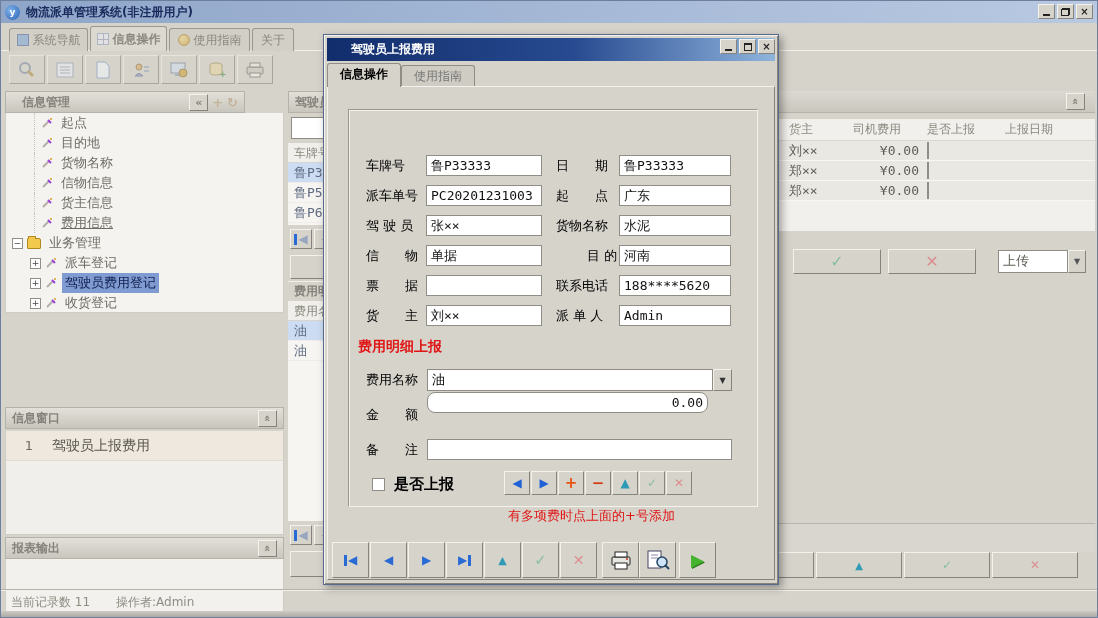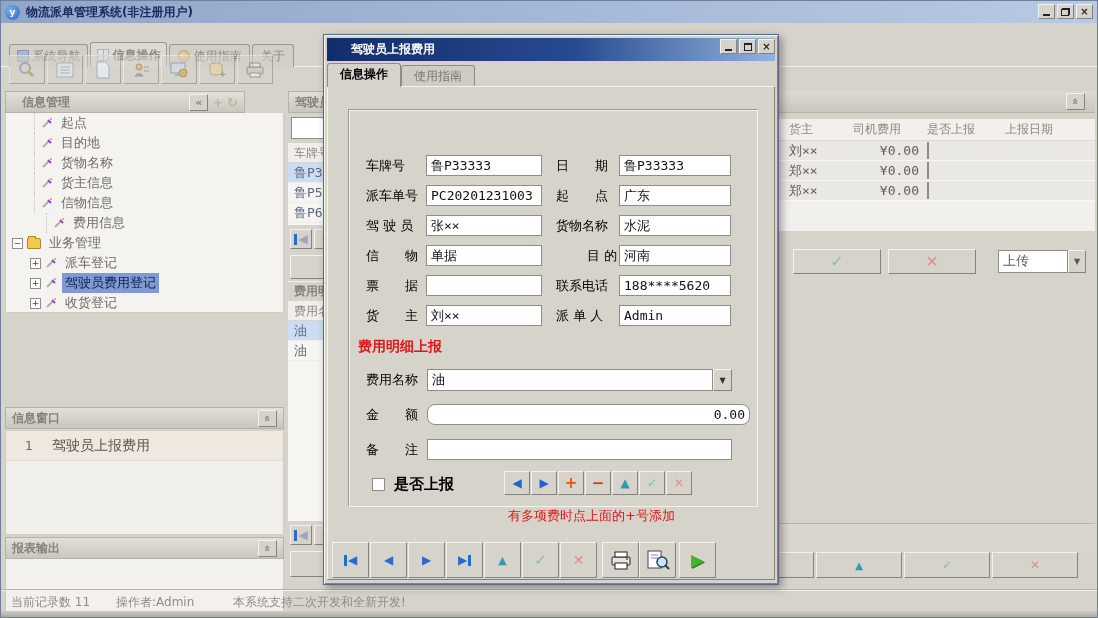--- a/index.html
+++ b/index.html
@@ -23,21 +23,21 @@
   .winbtns { position:absolute; right:4px; top:3px; display:flex; gap:2px; }
   .wbtn { width:17px; height:15px; font-size:10px; line-height:13px; text-align:center;
           color:#222; font-weight:bold; }
   .wbtn .minbar { display:block; width:7px; border-bottom:2px solid #222; margin:9px auto 0; }
   .restore-glyph { position:relative; display:block; width:9px; height:8px; margin:3px auto 0; }
   .restore-glyph:before { content:""; position:absolute; right:0; top:0; width:6px; height:5px; border:1px solid #222; }
   .restore-glyph:after  { content:""; position:absolute; left:0; bottom:0; width:6px; height:5px; border:1px solid #222; background:#d6d3cb; }
 
   
   .tabrow { position:absolute; left:0; top:25px; width:1096px; height:25px;
-            border-bottom:1px solid #f2f0ea;margin-top:16px; }
+            border-bottom:1px solid #f2f0ea; }
   .mtab { position:absolute; top:2px; height:23px; border:1px solid #9a988f; border-bottom:none;
           border-radius:3px 3px 0 0; background:#d2cfc7; color:#8b897e; font-size:12px;
           display:flex; align-items:center; justify-content:center; gap:4px; }
   .mtab.active { background:#dcd9d1; height:25px; top:0; font-weight:bold; }
   .tabicon { width:12px; height:12px; opacity:.55; display:inline-block; }
   .icon-navsq { background:#7fa8d8; border:1px solid #46689c; }
   .icon-grid { background:
      linear-gradient(#8898b8,#8898b8) 0 5px/12px 1px no-repeat,
      linear-gradient(#8898b8,#8898b8) 5px 0/1px 12px no-repeat,
      #e8e6f0; border:1px solid #8898b8; }
@@ -306,32 +306,32 @@
           </svg>
           <span class="lbl">货物名称</span>
         </div>
       <div class="ti" style="padding-left:28px;">
           <span class="guide"></span>
           <svg class="wand" width="12" height="12">
             <line x1="2" y1="10" x2="8" y2="4" stroke="#b4b0a8" stroke-width="2"></line>
             <line x1="7" y1="3" x2="10" y2="6" stroke="#9b40d8" stroke-width="2"></line>
             <circle cx="10" cy="2" r="1" fill="#d8a020"></circle>
           </svg>
-          <span class="lbl">货主信息</span>
+          <span class="lbl">信物信息</span>
         </div>
       <div class="ti" style="padding-left:28px;">
           <span class="guide"></span>
           <svg class="wand" width="12" height="12">
             <line x1="2" y1="10" x2="8" y2="4" stroke="#b4b0a8" stroke-width="2"></line>
             <line x1="7" y1="3" x2="10" y2="6" stroke="#9b40d8" stroke-width="2"></line>
             <circle cx="10" cy="2" r="1" fill="#d8a020"></circle>
           </svg>
-          <span class="lbl">信物信息</span>
-        </div>
-      <div class="ti" style="padding-left:40px;">
+          <span class="lbl">货主信息</span>
+        </div>
+      <div class="ti" style="padding-left:28px;text-decoration:underline;">
           <span class="guide"></span>
           <svg class="wand" width="12" height="12">
             <line x1="2" y1="10" x2="8" y2="4" stroke="#b4b0a8" stroke-width="2"></line>
             <line x1="7" y1="3" x2="10" y2="6" stroke="#9b40d8" stroke-width="2"></line>
             <circle cx="10" cy="2" r="1" fill="#d8a020"></circle>
           </svg>
           <span class="lbl">费用信息</span>
         </div>
       <div class="ti" style="padding-left:6px;">
           <span class="exp">−</span>
@@ -470,21 +470,20 @@
       <span class="rp-bbtn raised" style="left:-52px; width:87px;"></span>
       <span class="rp-bbtn raised g-up" style="left:37px; width:86px;">▲</span>
       <span class="rp-bbtn raised g-check" style="left:125px; width:86px;">✓</span>
       <span class="rp-bbtn raised g-cross" style="left:213px; width:86px;">✕</span>
     </div>
   </div>
 
   <div class="statusbar">
     <span style="left:10px;">当前记录数 11</span>
     <span style="left:115px;">操作者:Admin</span>
-    <span style="left:232px;">本系统支持二次开发和全新开发!</span>
   </div>
   <div class="bottomframe"></div>
 
   <div class="dialog">
     <div class="dtitle">
       <span class="txt">驾驶员上报费用</span>
     </div>
     <div class="dbtns">
       <span class="wbtn raised">
           <span class="minbar"></span>
@@ -533,21 +532,21 @@
 
       <span class="flabel redtext" style="left:30px; top:248px; font-size:14px; font-weight:bold;">费用明细上报</span>
 
       <span class="flabel" style="left:38px; top:282px;">费用名称</span>
       <span class="combo" style="left:99px; top:282px; width:305px;">
         <span class="cval">油</span>
         <span class="carr raised">▼</span>
       </span>
 
       <span class="flabel" style="left:38px; top:317px;">金　　额</span>
-      <span class="finput" style="left:99px; top:317px; width:323px; text-align:right;border-radius:8px;">0.00</span>
+      <span class="finput" style="left:99px; top:305px; width:281px; text-align:right;border-radius:8px;">0.00</span>
 
       <span class="flabel" style="left:38px; top:352px;">备　　注</span>
       <span class="finput" style="left:99px; top:352px; width:305px;"></span>
 
       <span class="cbox" style="position:absolute; left:44px; top:391px; width:13px; height:13px;"></span>
       <span class="checklabel" style="position:absolute; left:66px; top:388px;">是否上报</span>
       <span class="minirow" style="left:176px; top:384px;">
         <span class="minibtn raised mb-blue">◀</span>
         <span class="minibtn raised mb-blue">▶</span>
         <span class="minibtn raised mb-orange">+</span>

